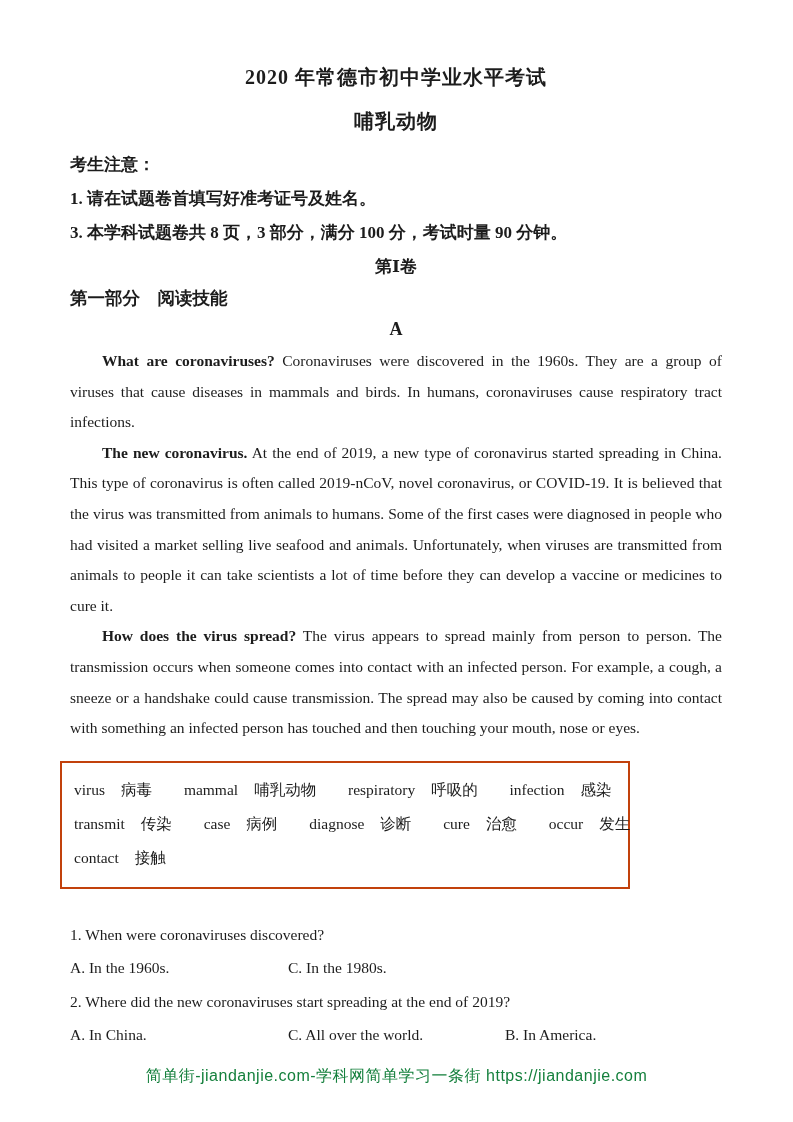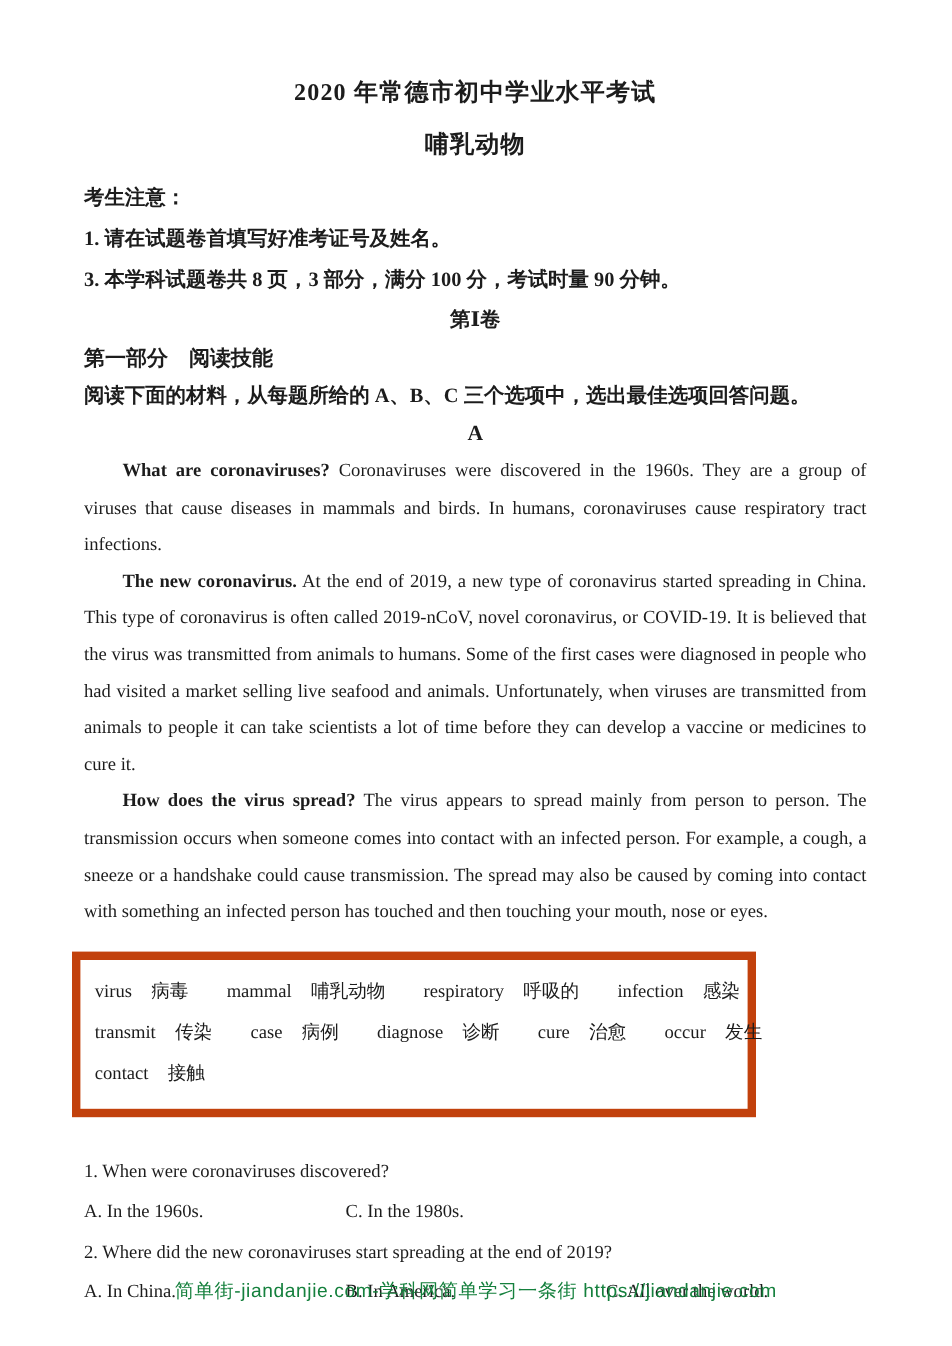--- a/index.html
+++ b/index.html
@@ -44,21 +44,21 @@
   .para{
     font-size:15.5px;line-height:30.6px;text-align:justify;
     text-indent:32px;margin:0;
   }
   .para + .para{margin-top:0;}
   .para .lead{font-weight:bold;}
   
   .vocab-box{
     box-sizing:border-box;
     margin-left:-10px;margin-top:17px;
-    width:570px;border:7px solid #c2410c;
+    width:570px;border:2px solid #c2410c;
     padding:10px 12px 12px 12px;
   }
   .vocab-row{font-size:15.5px;line-height:34px;white-space:nowrap;}
   .vocab-pair{margin-right:28px;}
   .vocab-pair .en{margin-right:16px;}
   
   .questions{margin-top:36px;}
   .q-text{font-size:15.5px;line-height:20px;margin-top:13.5px;}
   .questions > :first-child{margin-top:0;}
   .opt-row{display:flex;margin-top:13.5px;}
@@ -80,21 +80,20 @@
 
   <div class="doc-title">2020 年常德市初中学业水平考试</div>
   <div class="doc-subtitle">哺乳动物</div>
 
   <div class="notice-heading">考生注意：</div>
   <div class="notice-item">1. 请在试题卷首填写好准考证号及姓名。</div>
   <div class="notice-item">3. 本学科试题卷共 8 页，3 部分，满分 100 分，考试时量 90 分钟。</div>
 
   <div class="volume-heading">第Ⅰ卷</div>
   <div class="part-heading">第一部分　阅读技能</div>
-  <div class="part-instruction">阅读下面的材料，从每题所给的 A、B、C 三个选项中，选出最佳选项回答问题。</div>
   <div class="section-label">A</div>
 
   <div class="passage">
     <p class="para"><span class="lead">What are coronaviruses?</span><span> Coronaviruses were discovered in the 1960s. They are a group of viruses that cause diseases in mammals and birds. In humans, coronaviruses cause respiratory tract infections.</span></p>
     <p class="para"><span class="lead">The new coronavirus.</span><span> At the end of 2019, a new type of coronavirus started spreading in China. This type of coronavirus is often called 2019-nCoV, novel coronavirus, or COVID-19. It is believed that the virus was transmitted from animals to humans. Some of the first cases were diagnosed in people who had visited a market selling live seafood and animals. Unfortunately, when viruses are transmitted from animals to people it can take scientists a lot of time before they can develop a vaccine or medicines to cure it.</span></p>
     <p class="para"><span class="lead">How does the virus spread?</span><span> The virus appears to spread mainly from person to person. The transmission occurs when someone comes into contact with an infected person. For example, a cough, a sneeze or a handshake could cause transmission. The spread may also be caused by coming into contact with something an infected person has touched and then touching your mouth, nose or eyes.</span></p>
   </div>
 
   <div class="vocab-box">
     <div class="vocab-row">
@@ -117,21 +116,21 @@
 
   <div class="questions">
     <div class="q-text">1. When were coronaviruses discovered?</div>
     <div class="opt-row">
       <div class="opt">A. In the 1960s.</div>
       <div class="opt">C. In the 1980s.</div>
     </div>
     <div class="q-text">2. Where did the new coronaviruses start spreading at the end of 2019?</div>
     <div class="opt-row">
       <div class="opt">A. In China.</div>
+      <div class="opt">C. All over the world.</div>
       <div class="opt">B. In America.</div>
-      <div class="opt">C. All over the world.</div>
     </div>
 
   </div>
 
   <div class="watermark">简单街-jiandanjie.com-学科网简单学习一条街 https://jiandanjie.com</div>
 
 </div>
 
 </body></html>

